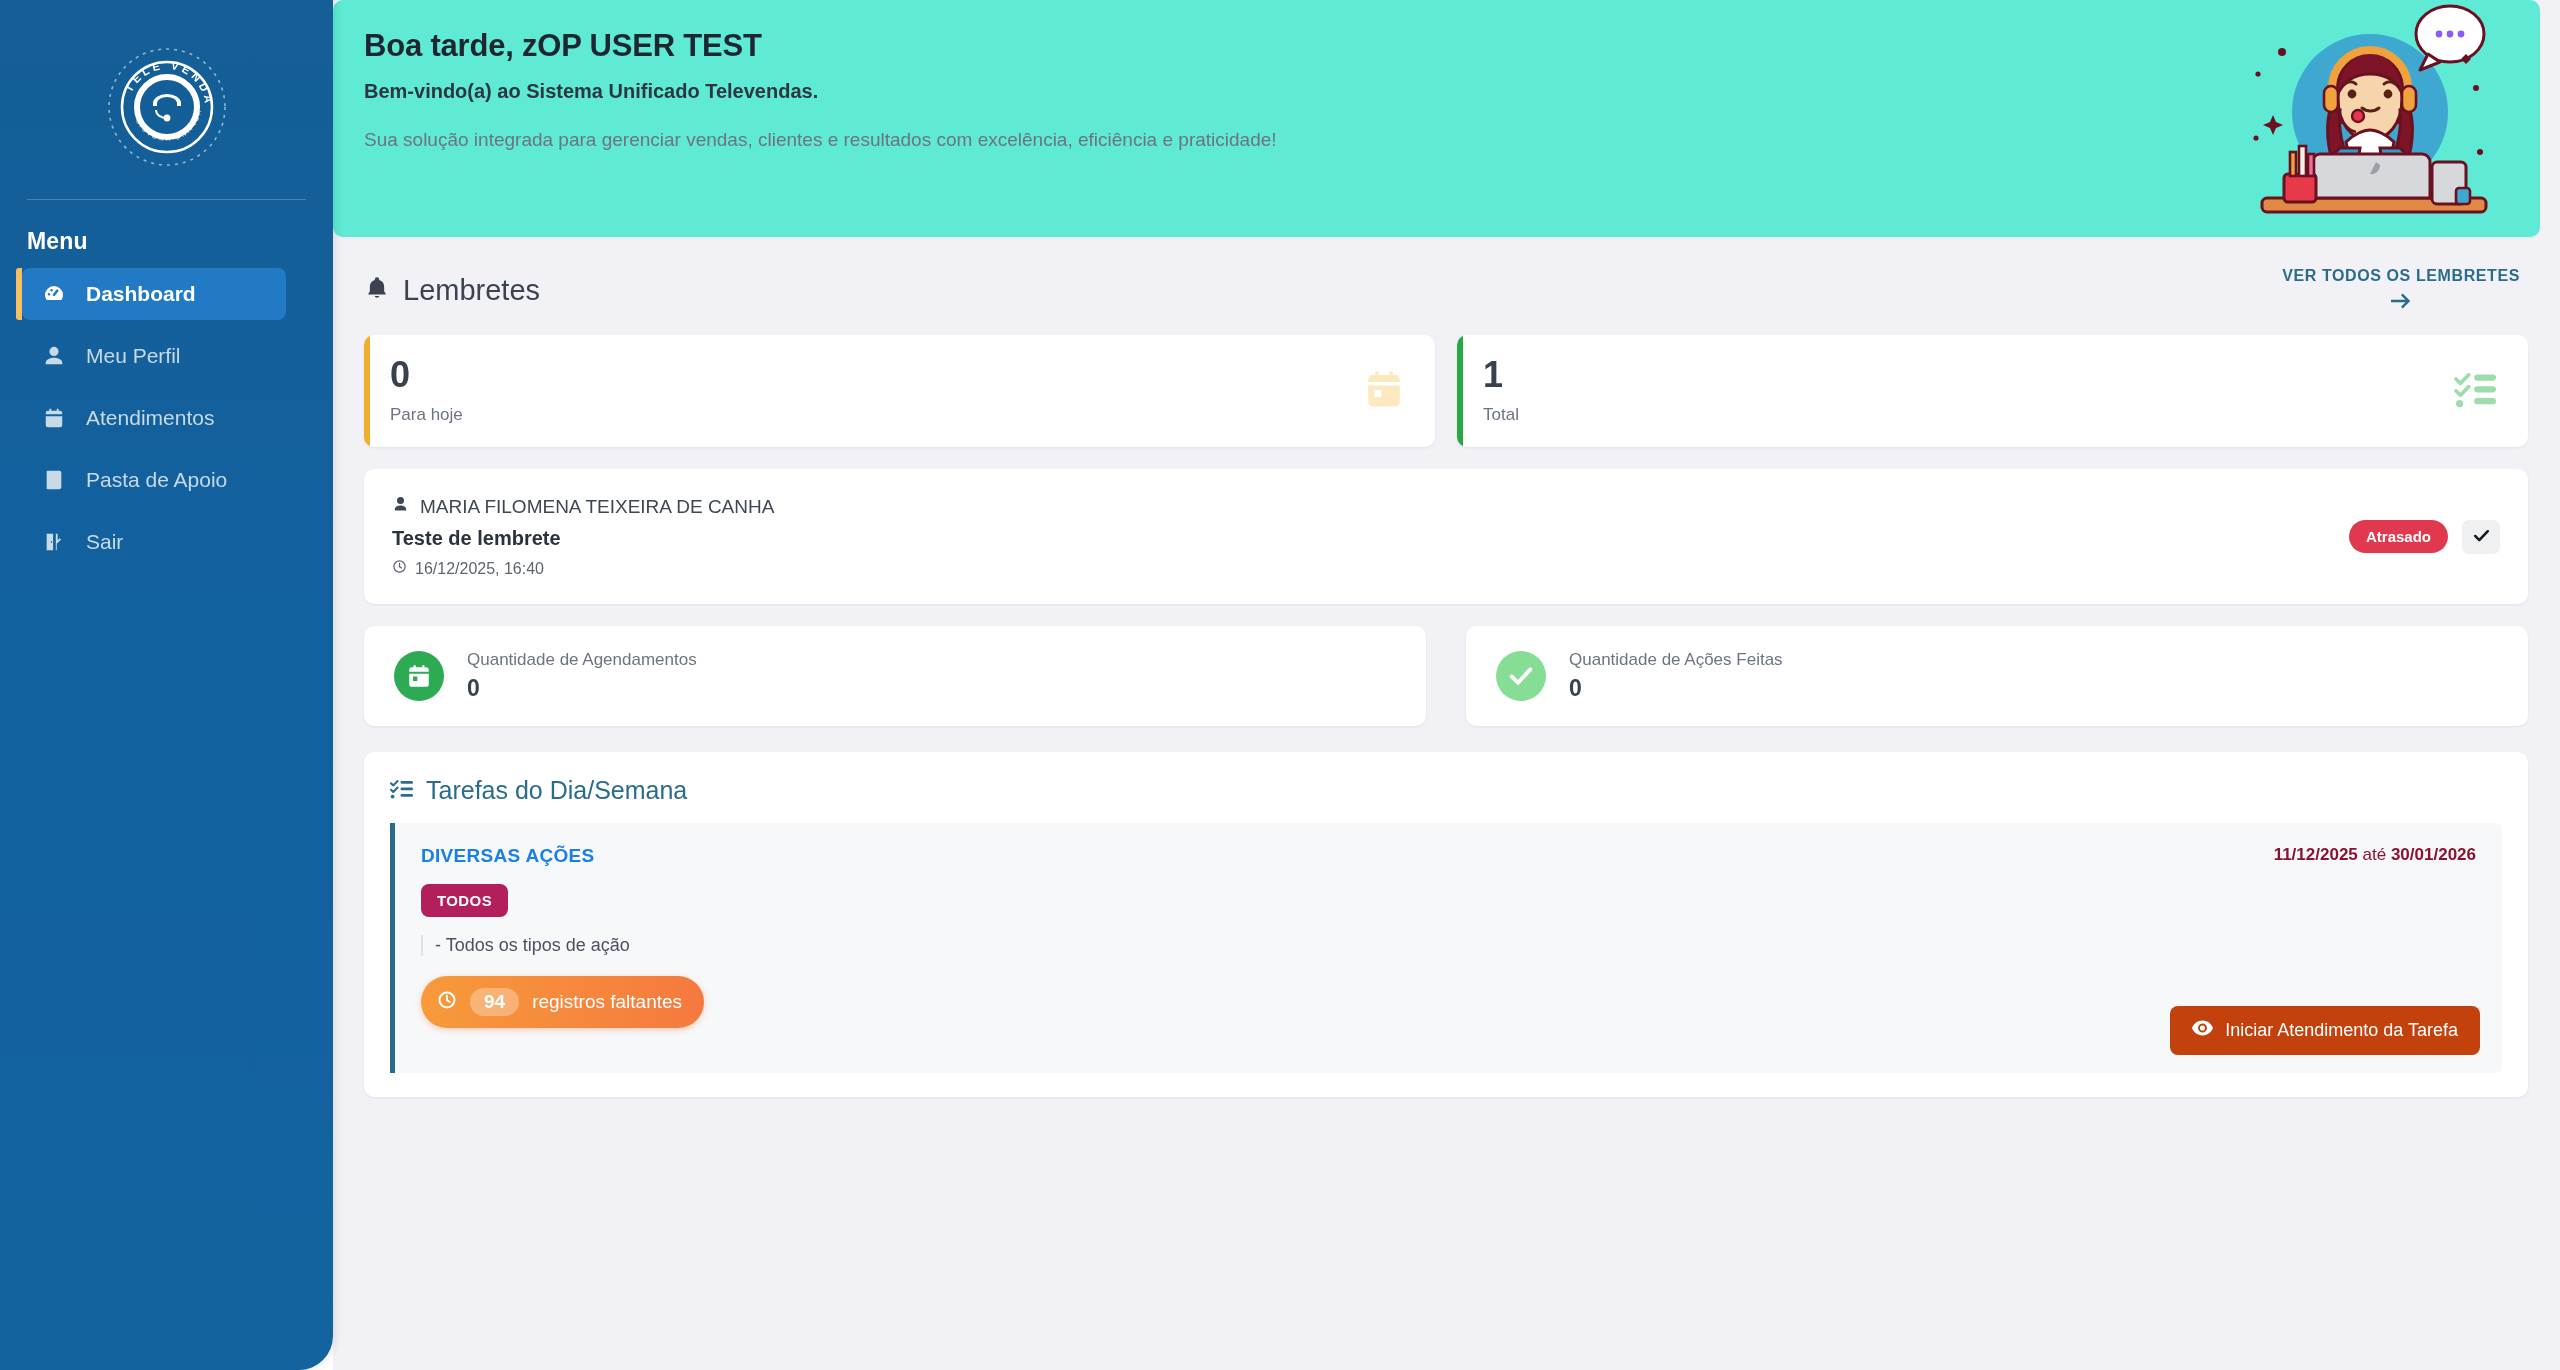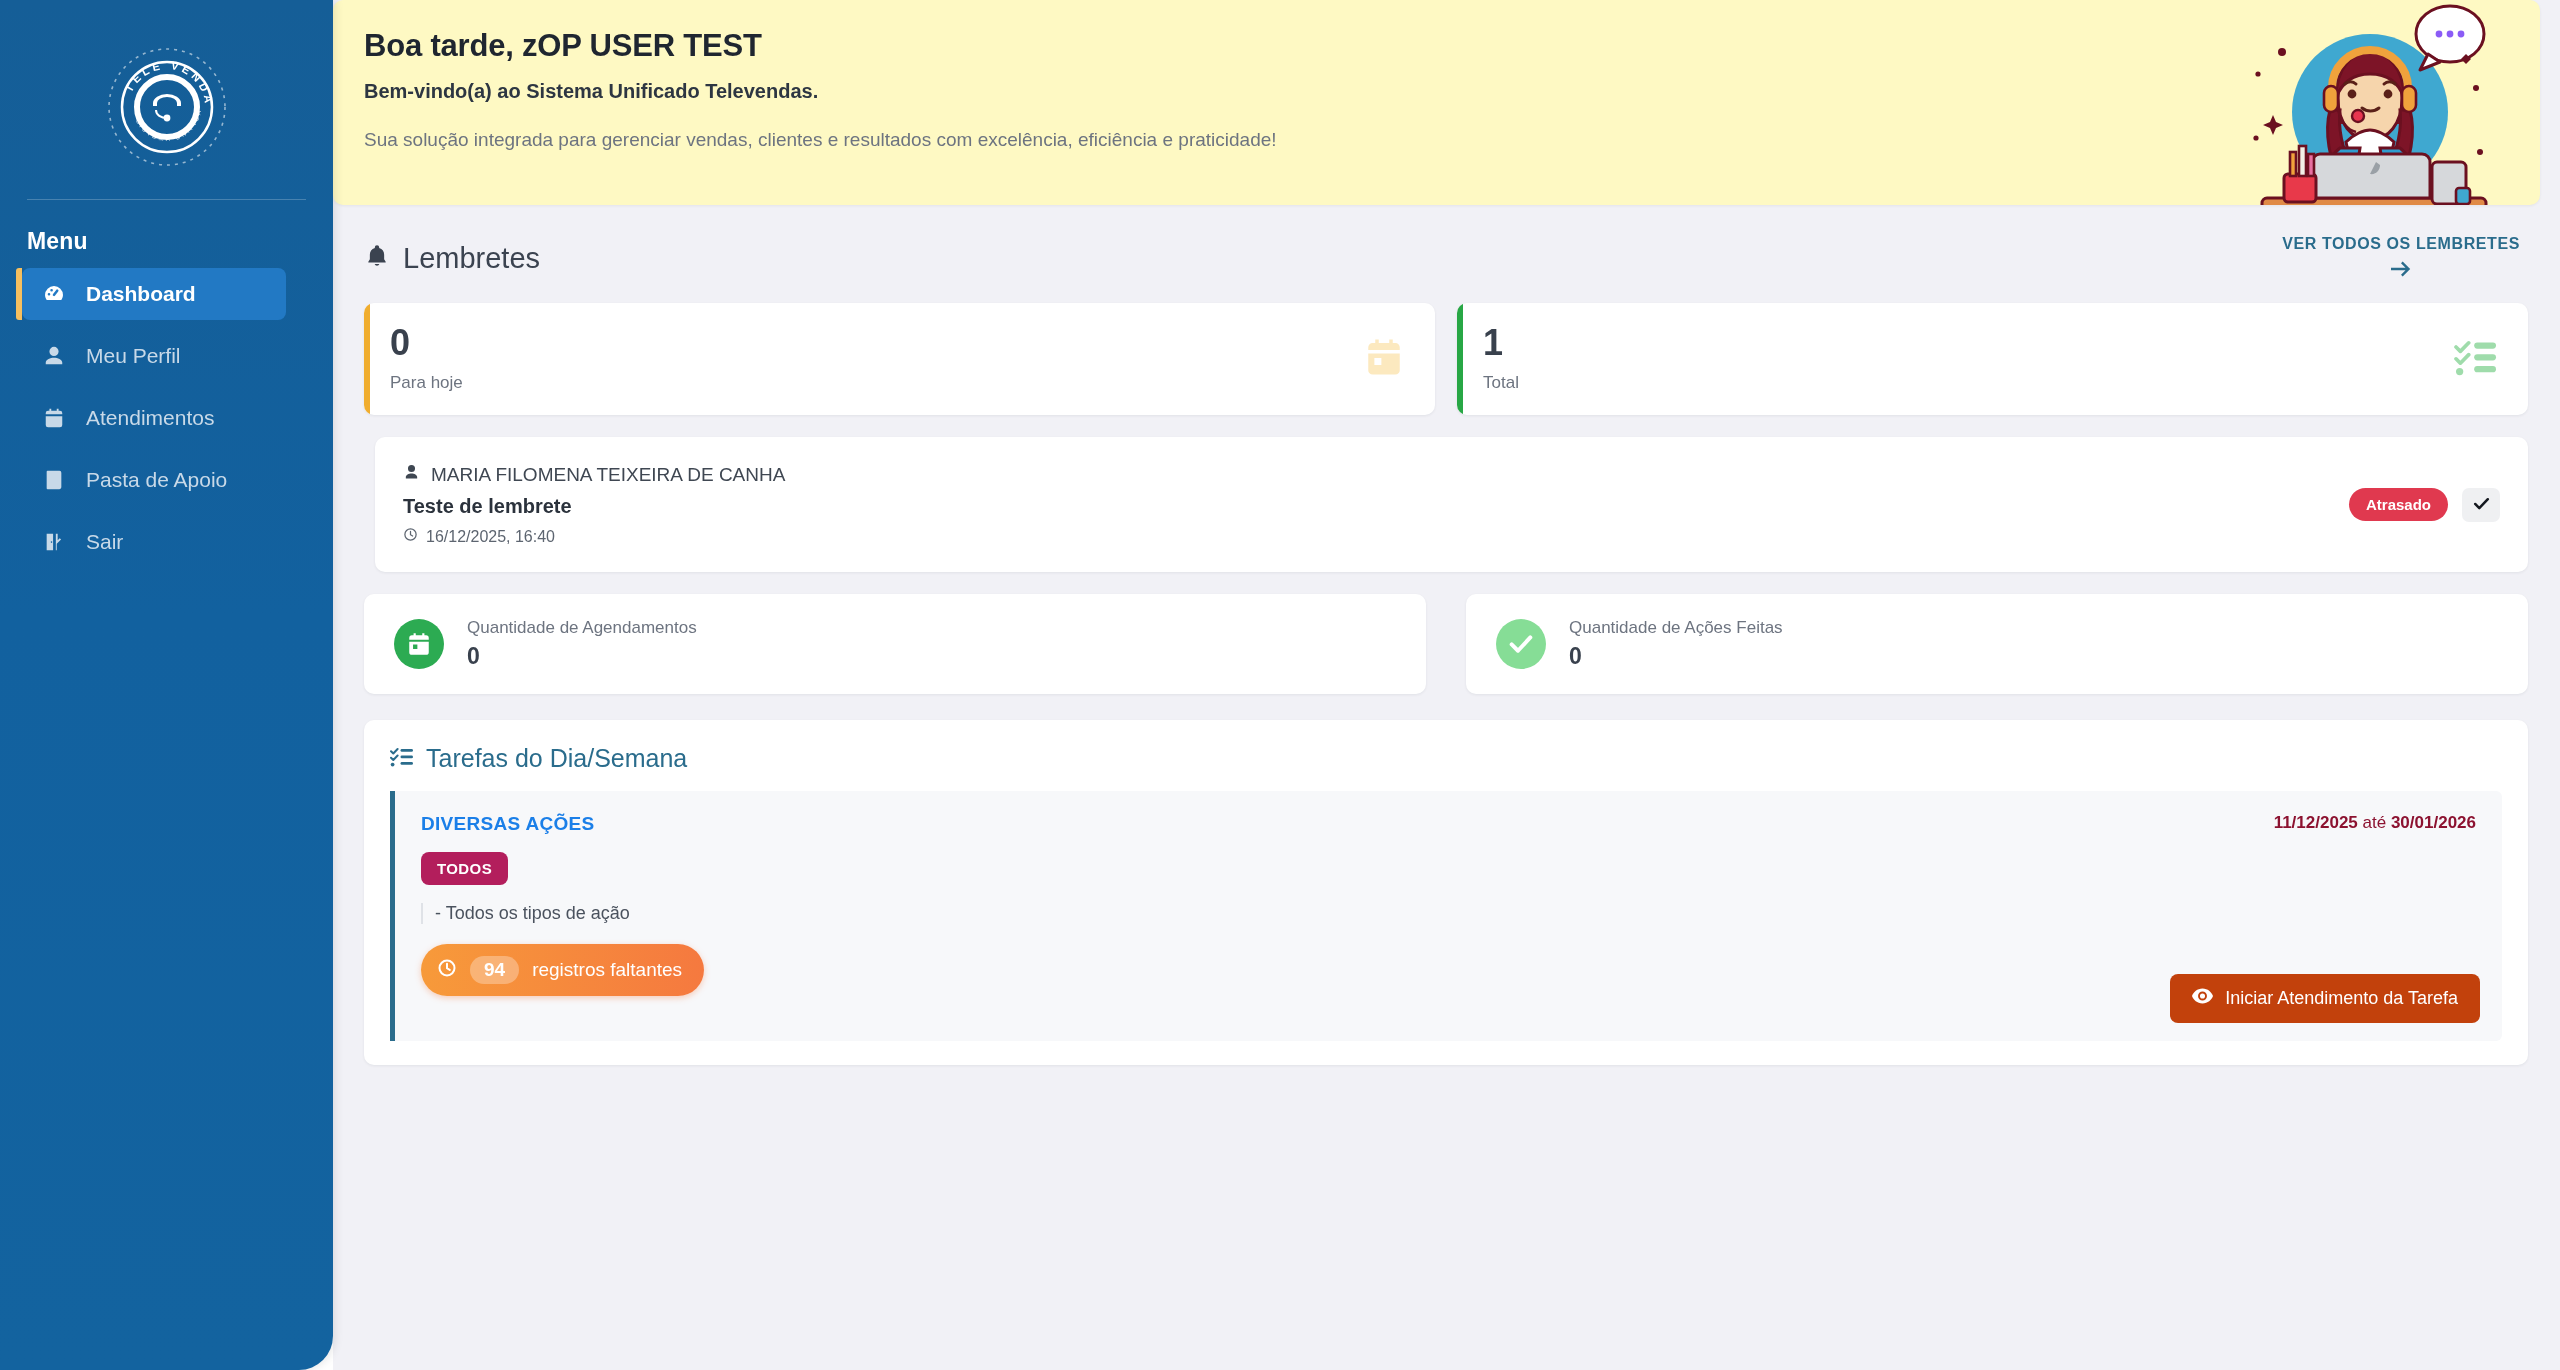--- a/index.html
+++ b/index.html
@@ -49,22 +49,22 @@
 
   
   .main {
     flex: 1; height: 1370px; background: #f1f1f6;
     overflow: hidden; position: relative;
     padding: 0 20px 0 0;
   }
 
   
   .hero {
-    background:#fef9c3; border-radius: 10px;
-    margin: 0 0 0 0; height: 205px;
+    background:#5eead4; border-radius: 10px;
+    margin: 0 0 0 0; height: 237px;
     position: relative; overflow: hidden;
     box-shadow: 0 1px 3px rgba(16,24,40,0.06);
     border-bottom-left-radius: 10px; border-bottom-right-radius: 10px;
   }
   .hero-text { padding: 28px 0 0 31px; }
   .hero h1 { font-size: 31px; font-weight: 800; color:#1f2630; letter-spacing: -0.2px; }
   .hero h2 { font-size: 20px; font-weight: 700; color:#2d3642; margin-top: 16px; }
   .hero p  { font-size: 19px; font-weight: 400; color:#6d7480; margin-top: 26px; }
   .hero-illus { position:absolute; right: 22px; top: 2px; width: 290px; height: 230px; }
 
@@ -95,21 +95,21 @@
     border-radius: 10px 0 0 10px;
   }
   .stat-card.amber::before { background:#f0ad2e; }
   .stat-card.green::before { background:#28a745; }
   .stat-num { font-size: 36px; font-weight: 800; color:#39414d; line-height: 1; }
   .stat-lbl { font-size: 17px; color:#6d7480; margin-top: 12px; }
   .stat-ic { position:absolute; right: 30px; top: 50%; transform: translateY(-50%); }
 
   
   .rem-card {
-    background:#ffffff; border-radius: 10px; margin: 22px 12px 0 42px;
+    background:#ffffff; border-radius: 10px; margin: 22px 12px 0 31px;
     padding: 26px 28px 26px 28px; min-height: 128px;
     display:flex; align-items:center; justify-content:space-between;
     box-shadow: 0 1px 3px rgba(16,24,40,0.07);
   }
   .rem-left { display:flex; flex-direction:column; gap: 9px; }
   .rem-name { display:flex; align-items:center; gap:11px; font-size:19px; color:#3f4752; }
   .rem-title { font-size: 20px; font-weight: 700; color:#2b323c; }
   .rem-date { display:flex; align-items:center; gap:8px; font-size:16px; color:#5d6570; }
   .rem-right { display:flex; align-items:center; gap: 14px; }
   .badge-late {

